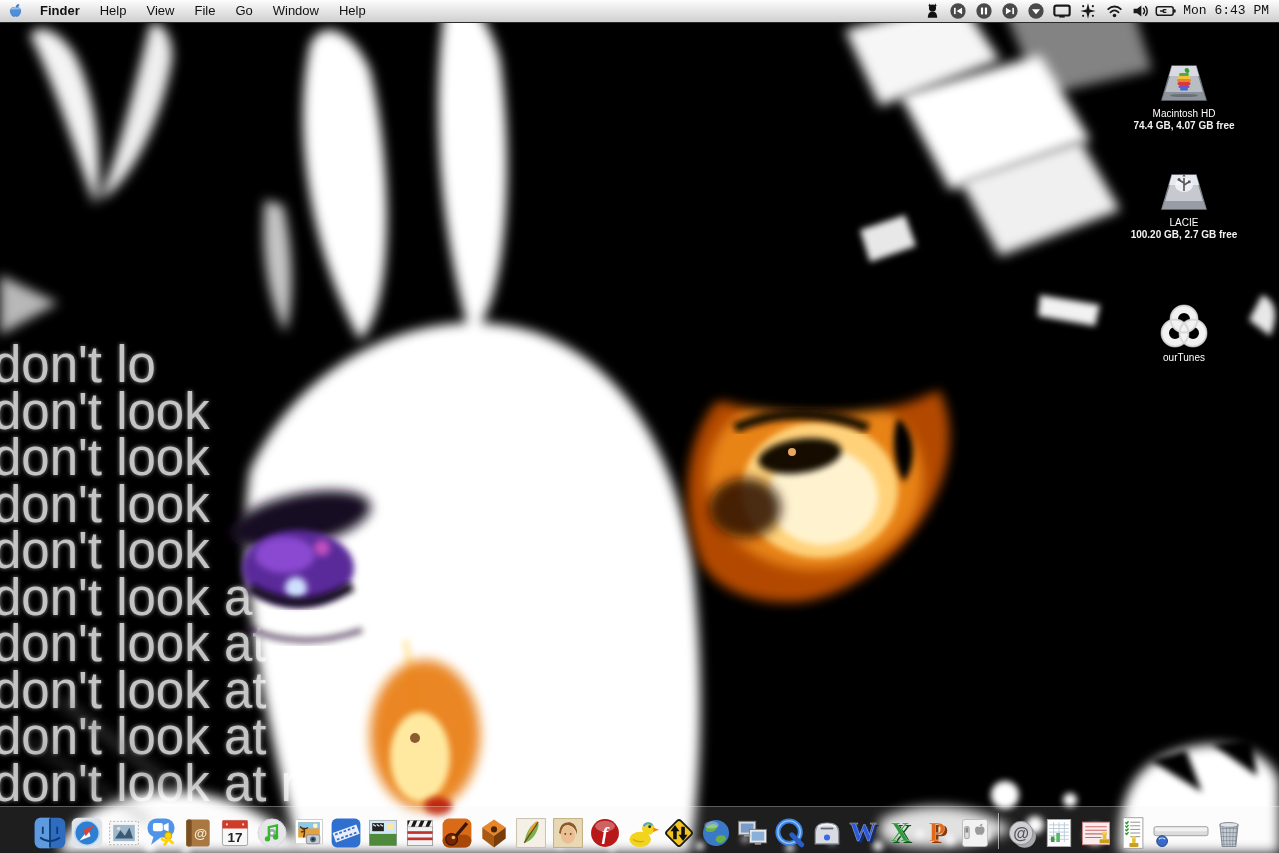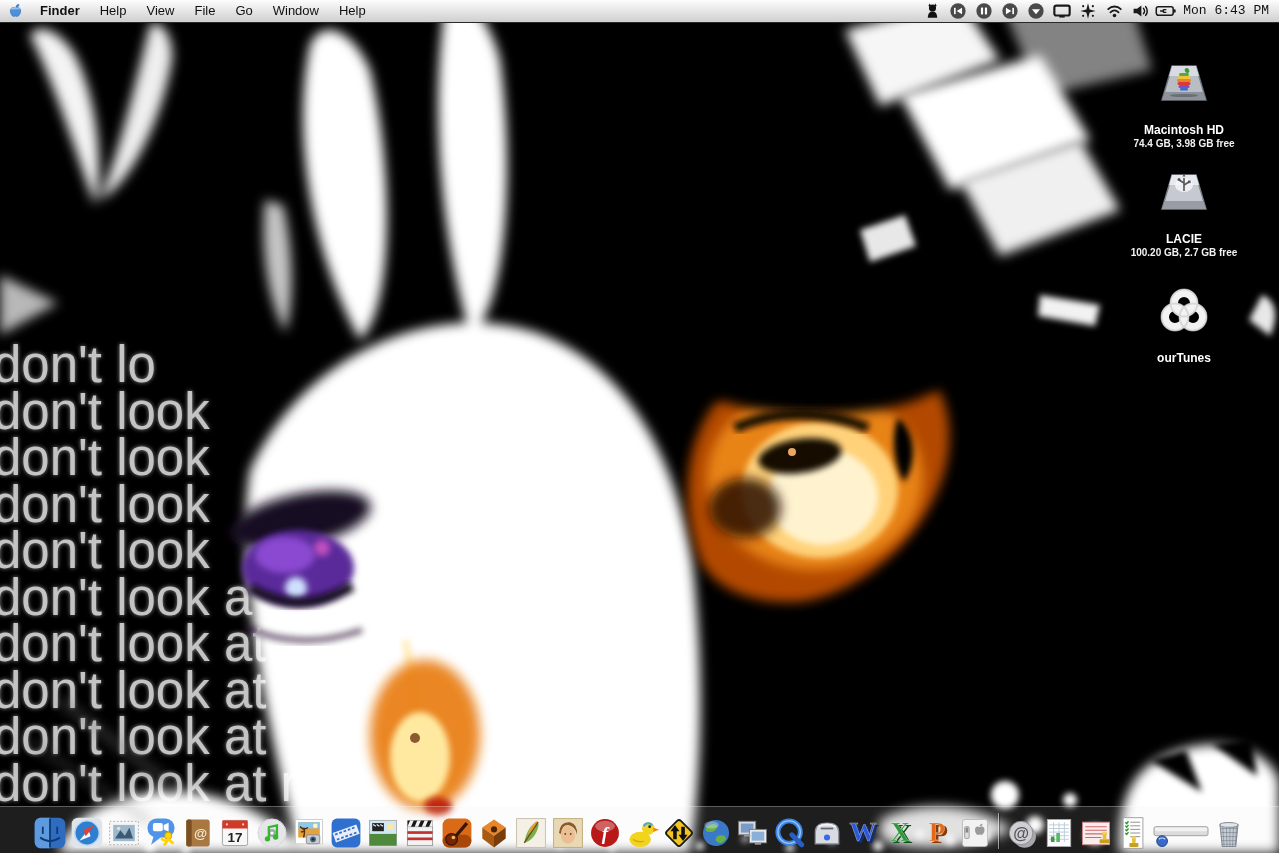--- a/index.html
+++ b/index.html
@@ -18,21 +18,21 @@
   .status-icon{width:22px;height:22px;display:flex;align-items:center;justify-content:center;}
   #clock{padding:0 10px 0 6px;line-height:22px;white-space:nowrap;font-family:Liberation Mono, monospace;}
   #walltext{position:absolute;left:-7px;top:342px;z-index:2;pointer-events:none;}
   .wline{font-size:51px;line-height:46.5px;color:#c4c4c4;letter-spacing:0px;white-space:pre;
          text-shadow:0 0 4px rgba(255,255,255,.55);font-weight:400;}
   #wallart{position:absolute;top:0;left:0;z-index:3;pointer-events:none;}
   
   #desktop-icons{position:absolute;top:28px;right:20px;width:150px;z-index:10;}
   .dtop-item{position:absolute;left:0;width:150px;text-align:center;cursor:default;}
   .dtop-item svg{display:block;margin:0 auto;}
-  .dtop-label{font-size:12px;font-weight:bold;color:#fff;margin-top:15px;
+  .dtop-label{font-size:10px;font-weight:normal;color:#fff;margin-top:0;
               text-shadow:0 1px 2px #000,0 0 3px #000;}
   .dtop-sub{font-size:10px;font-weight:bold;color:#f2f2f2;margin-top:1px;
             text-shadow:0 1px 2px #000,0 0 3px #000;}
   
   #dock{position:absolute;left:0;right:0;bottom:0;height:50px;z-index:40;}
   #dock-shelf{position:absolute;left:0;right:0;bottom:0;height:46px;
     background:rgba(235,235,235,.13);border-top:1px solid rgba(255,255,255,.28);}
   #dock-items{position:absolute;left:0;right:0;bottom:2px;display:flex;
     align-items:flex-end;justify-content:center;gap:1px;}
   .dock-item{width:36px;height:36px;flex:0 0 auto;}
@@ -161,41 +161,41 @@
    <g>
     <rect x="24" y="15" width="10" height="3" rx="1.5" fill="#58a83c"></rect>
     <rect x="22.5" y="18" width="13" height="3" rx="1.5" fill="#f2c03a"></rect>
     <rect x="22" y="21" width="14" height="3" rx="1.5" fill="#e8842a"></rect>
     <rect x="22.5" y="24" width="13" height="3" rx="1.5" fill="#d83a3a"></rect>
     <rect x="23.5" y="27" width="11" height="3" rx="1.5" fill="#8a4ab8"></rect>
     <rect x="25" y="30" width="8" height="2.6" rx="1.3" fill="#3a6ad8"></rect>
    </g>
         </svg>
         <div class="dtop-label">Macintosh HD</div>
-        <div class="dtop-sub">74.4 GB, 3.98 GB free</div>
+        <div class="dtop-sub">74.4 GB, 4.07 GB free</div>
       </div>
       <div class="dtop-item" style="top: 139px;">
         <svg width="58" height="50" viewBox="0 0 58 50">
    <path d="M17 8 L41 8 L51 42 L7 42 Z" fill="#c6cad0" stroke="#7a7e86" stroke-width="1.4"></path>
    <path d="M17 8 L41 8 L44 18 L14 18 Z" fill="#e6eaf0"></path>
    <path d="M10 34 L48 34 L51 42 L7 42 Z" fill="#989da5"></path>
    <ellipse cx="29" cy="18" rx="9" ry="7" fill="#f4f6fa" opacity=".85"></ellipse>
    <g stroke="#555" stroke-width="1.6" fill="none">
     <path d="M29 11 V24"></path>
             <path d="M29 16 L24 13"></path>
             <path d="M29 18 L34 15"></path>
    </g>
    <circle cx="24" cy="12.5" r="1.5" fill="#555"></circle>
           <rect x="33" y="13.5" width="2.6" height="2.6" fill="#555"></rect>
    <polygon points="27.5,9.5 30.5,9.5 29,7 " fill="#555"></polygon>
         </svg>
         <div class="dtop-label">LACIE</div>
         <div class="dtop-sub">100.20 GB, 2.7 GB free</div>
       </div>
-      <div class="dtop-item" style="top: 258px;">
+      <div class="dtop-item" style="top: 274px;">
         <svg width="54" height="50" viewBox="0 0 54 50">
    <g fill="none" stroke="#f2f2f2" stroke-width="8">
     <circle cx="27" cy="17" r="10"></circle>
             <circle cx="18" cy="31" r="10"></circle>
             <circle cx="36" cy="31" r="10"></circle>
    </g>
    <g fill="none" stroke="#c8c8c8" stroke-width="2" opacity=".6">
     <circle cx="27" cy="17" r="13.5"></circle>
             <circle cx="18" cy="31" r="13.5"></circle>
             <circle cx="36" cy="31" r="13.5"></circle>

